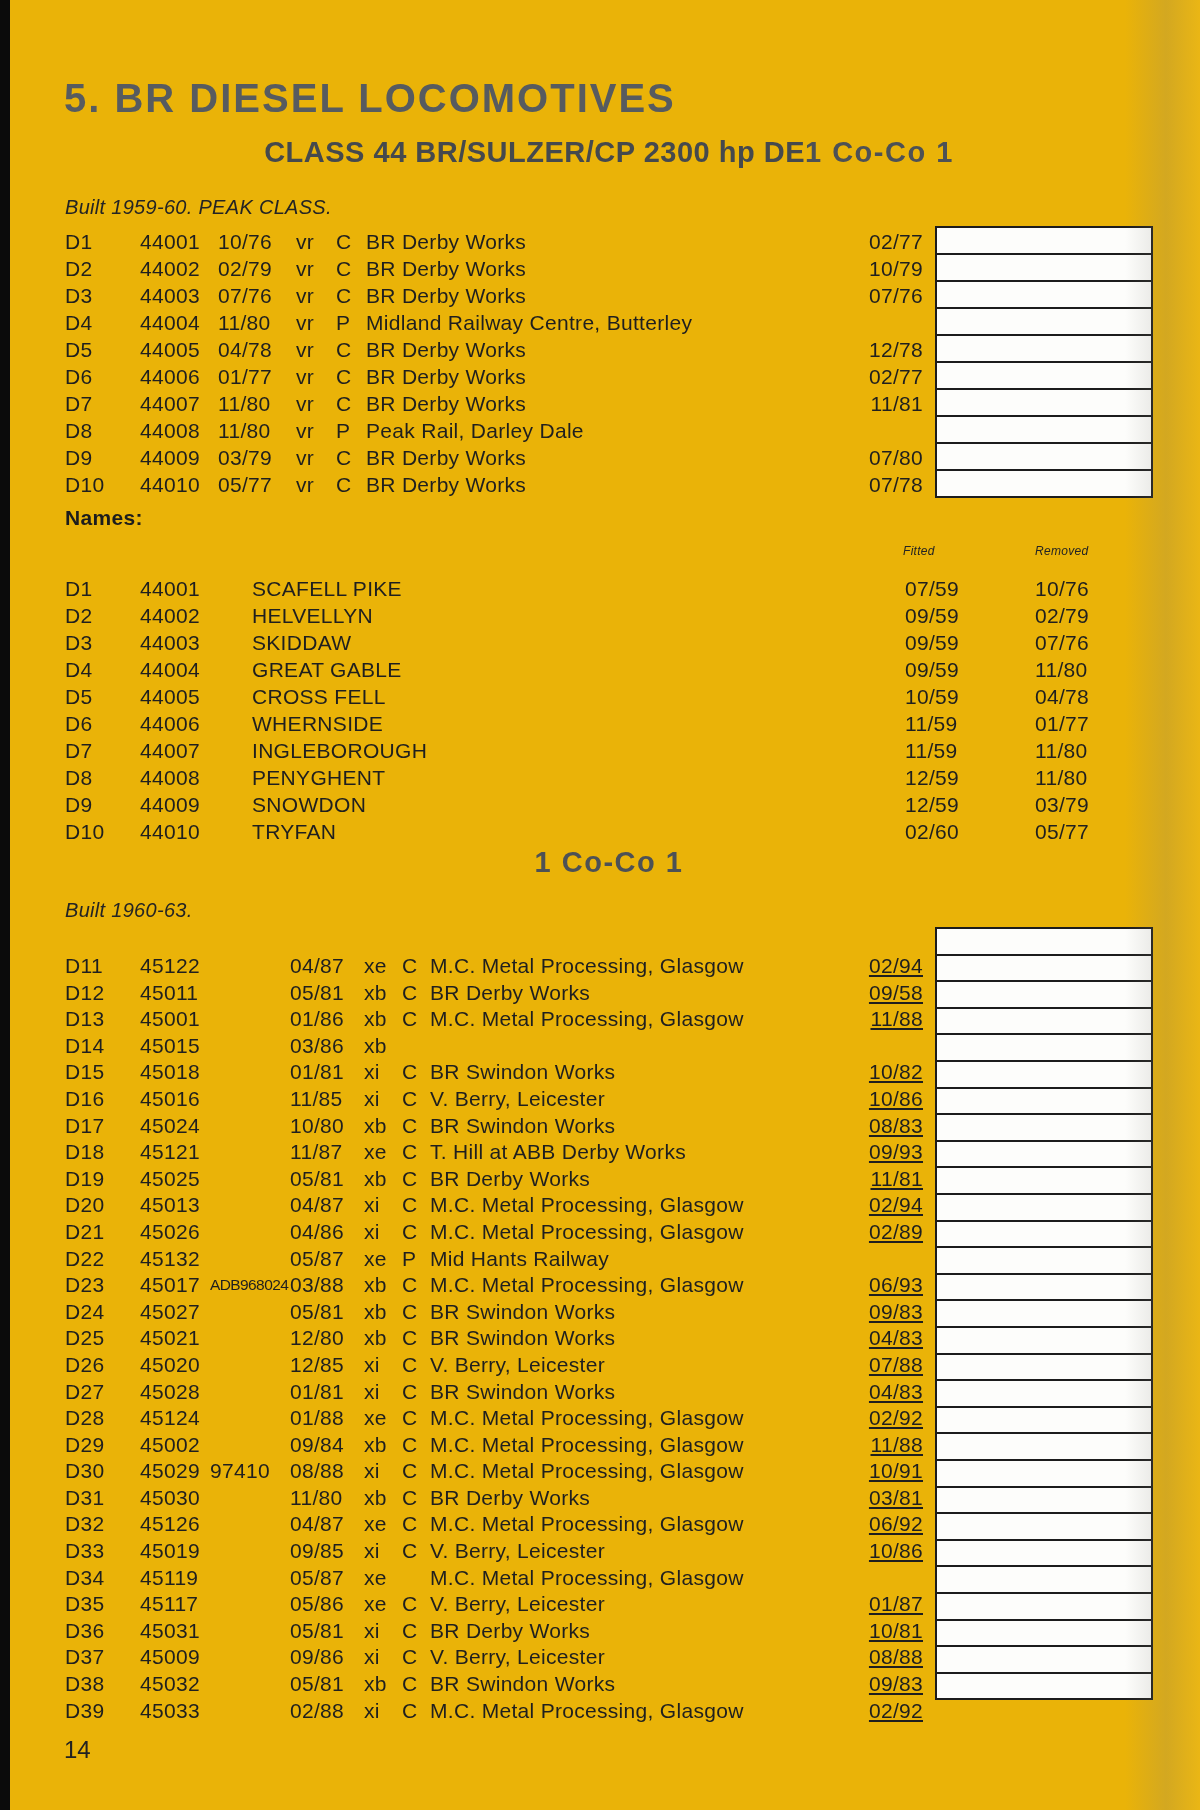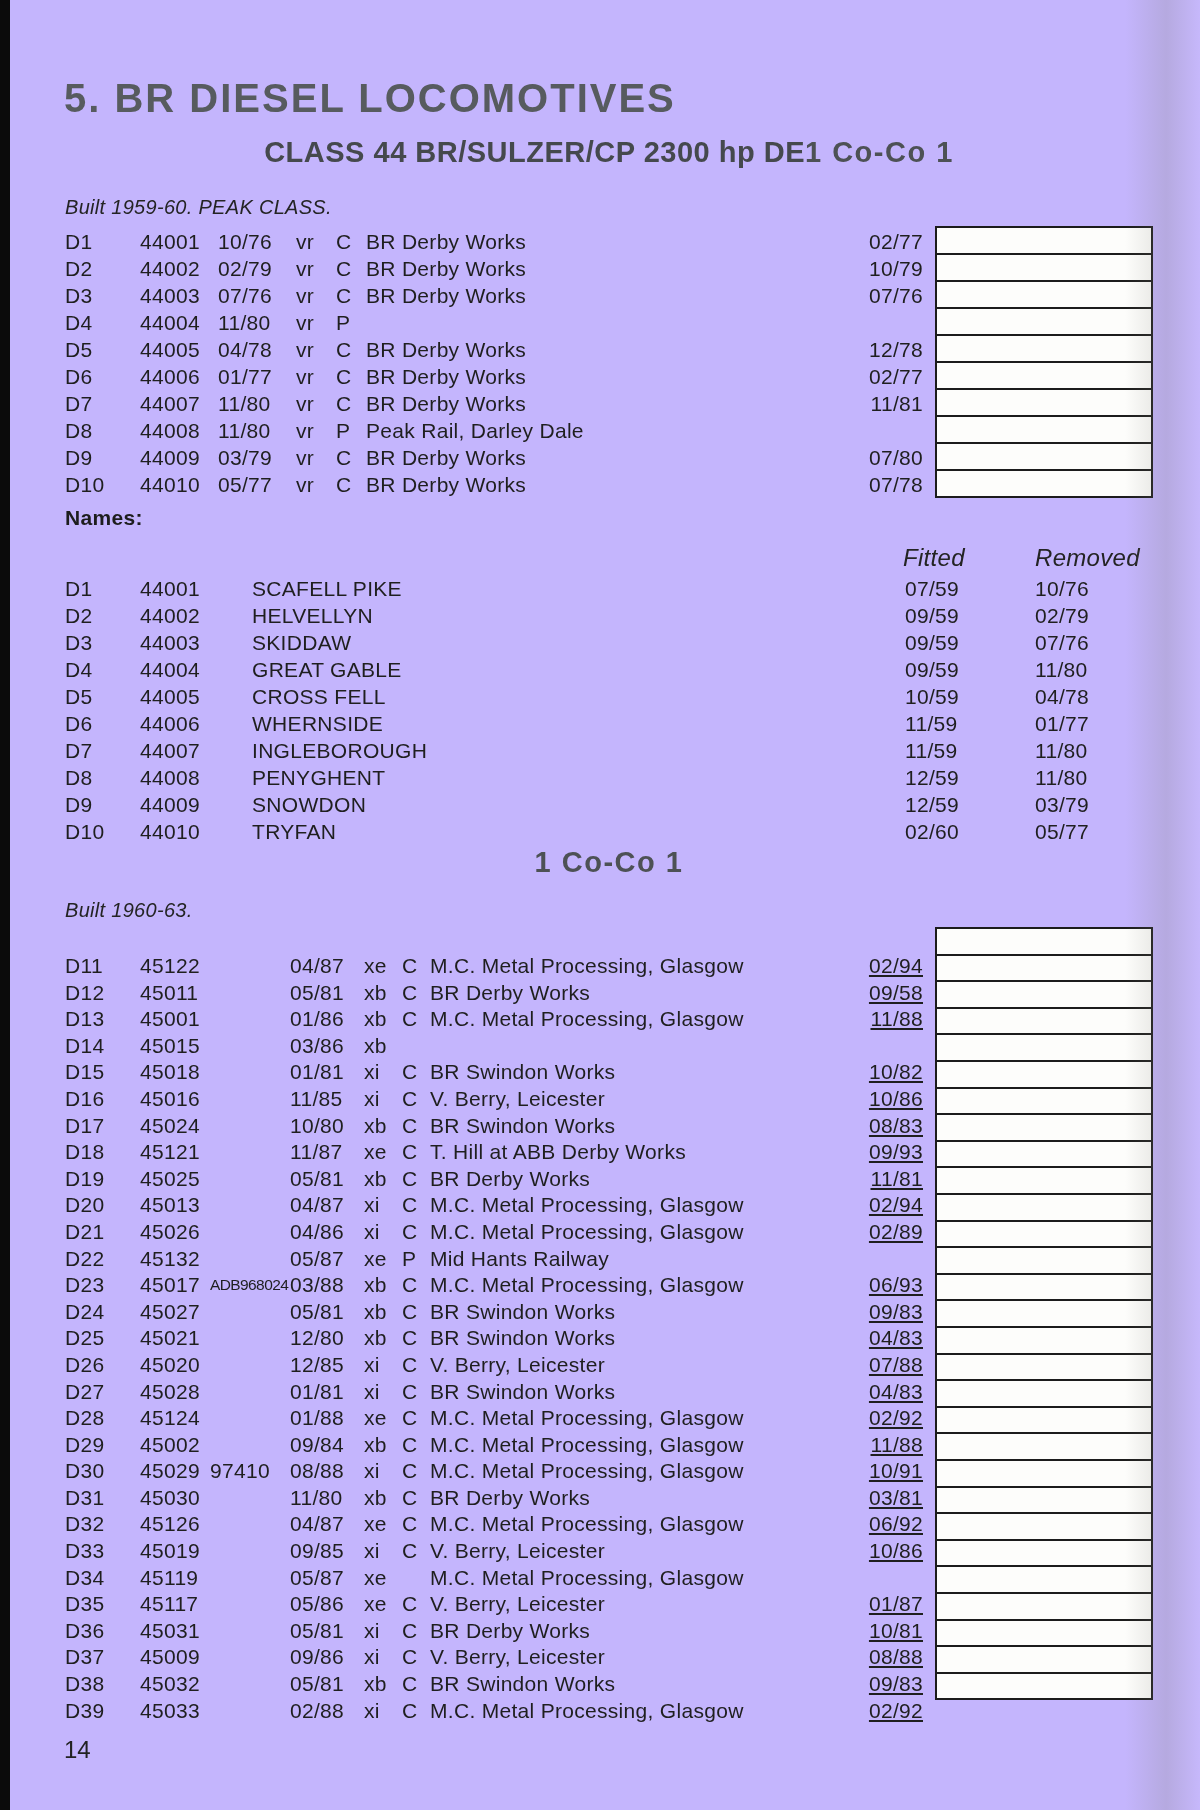--- a/index.html
+++ b/index.html
@@ -3,21 +3,21 @@
 <meta charset="utf-8">
 <style>
   html,body{margin:0;padding:0;}
   body{
     width:1200px;height:1810px;
     font-family:"Liberation Sans", sans-serif;
     background:#e9e7e2;
   }
   .page{
     position:relative;width:1200px;height:1810px;
-    background:#c4b5fd;
+    background:#eab308;
     overflow:hidden;
   }
   .edge-strip{
     position:absolute;left:0;top:0;width:10px;height:1810px;
     background:#0b0b0b;
   }
   .curl-shade{
     position:absolute;right:0;top:0;width:75px;height:1810px;
     background:linear-gradient(to right, rgba(130,128,120,0) 0%, rgba(130,128,120,0.22) 55%, rgba(235,233,227,0.06) 100%);
     pointer-events:none;
@@ -60,21 +60,21 @@
   .t45-loc{flex:1 1 auto;} .t45-wd{width:75px;text-align:right;text-decoration:underline;}
   .c-extra.condensed{font-size:15.5px;letter-spacing:-0.6px;}
   
   .tn-id{width:75px;} .tn-num{width:112px;} .tn-name{flex:1 1 auto;}
   .tn-fit{width:68px;} .tn-gap{width:62px;} .tn-rem{width:68px;}
   .names-heading{
     position:absolute;left:65px;top:506px;
     font-size:21px;font-weight:bold;color:#1d1d1d;letter-spacing:0.3px;
   }
   .col-header{
-    position:absolute;font-size:24px;font-style:italic;color:#242424;letter-spacing:0.3px;
+    position:absolute;font-size:12px;font-style:italic;color:#242424;letter-spacing:0.3px;
   }
   .sight-grid{
     position:absolute;left:935px;width:218px;
     border:2px solid #1c1c1c;background-color:#fdfdfb;
     box-sizing:border-box;
   }
   .grid-44{
     top:226px;height:272px;
     background-image:repeating-linear-gradient(to bottom, rgba(0,0,0,0) 0px, rgba(0,0,0,0) 25px, #1c1c1c 25px, #1c1c1c 27px);
   }
@@ -132,20 +132,21 @@
         <span class="c t44-loc">BR Derby Works</span>
         <span class="c t44-wd">07/76</span>
       </div>
 
       <div class="row">
         <span class="c t44-id">D4</span>
         <span class="c t44-num">44004</span>
         <span class="c t44-date">11/80</span>
         <span class="c t44-code">vr</span>
         <span class="c t44-flag">P</span>
+        <span class="c t44-loc">Midland Railway Centre, Butterley</span>
         <span class="c t44-wd"></span>
       </div>
 
       <div class="row">
         <span class="c t44-id">D5</span>
         <span class="c t44-num">44005</span>
         <span class="c t44-date">04/78</span>
         <span class="c t44-code">vr</span>
         <span class="c t44-flag">C</span>
         <span class="c t44-loc">BR Derby Works</span>

